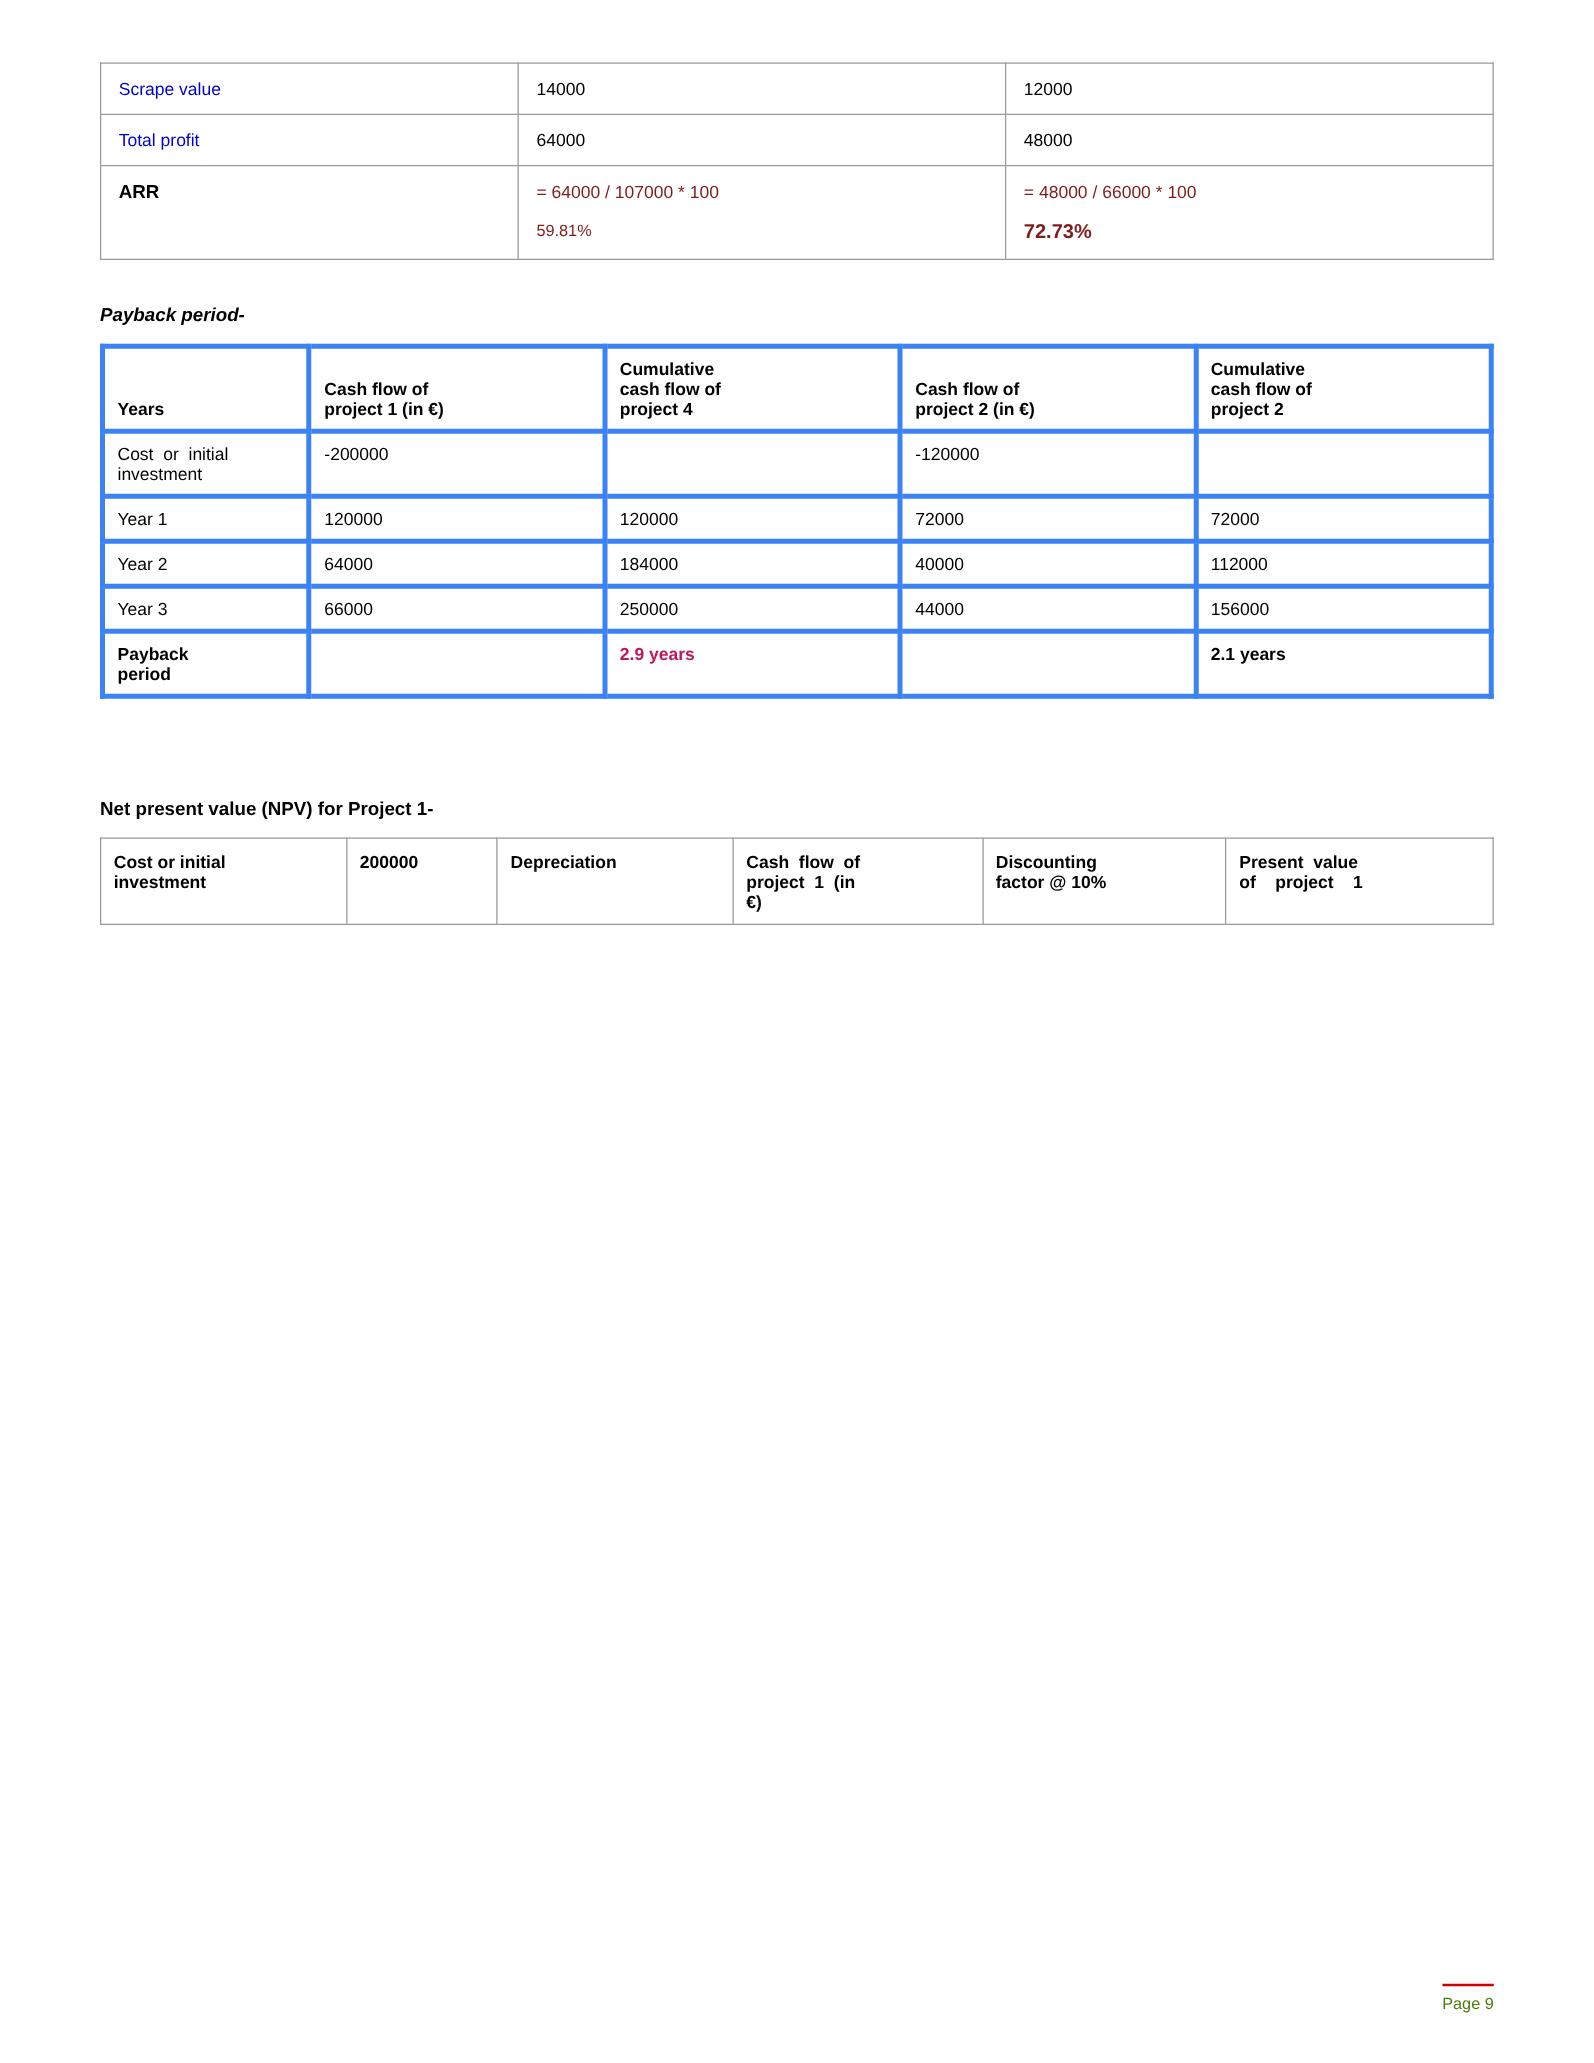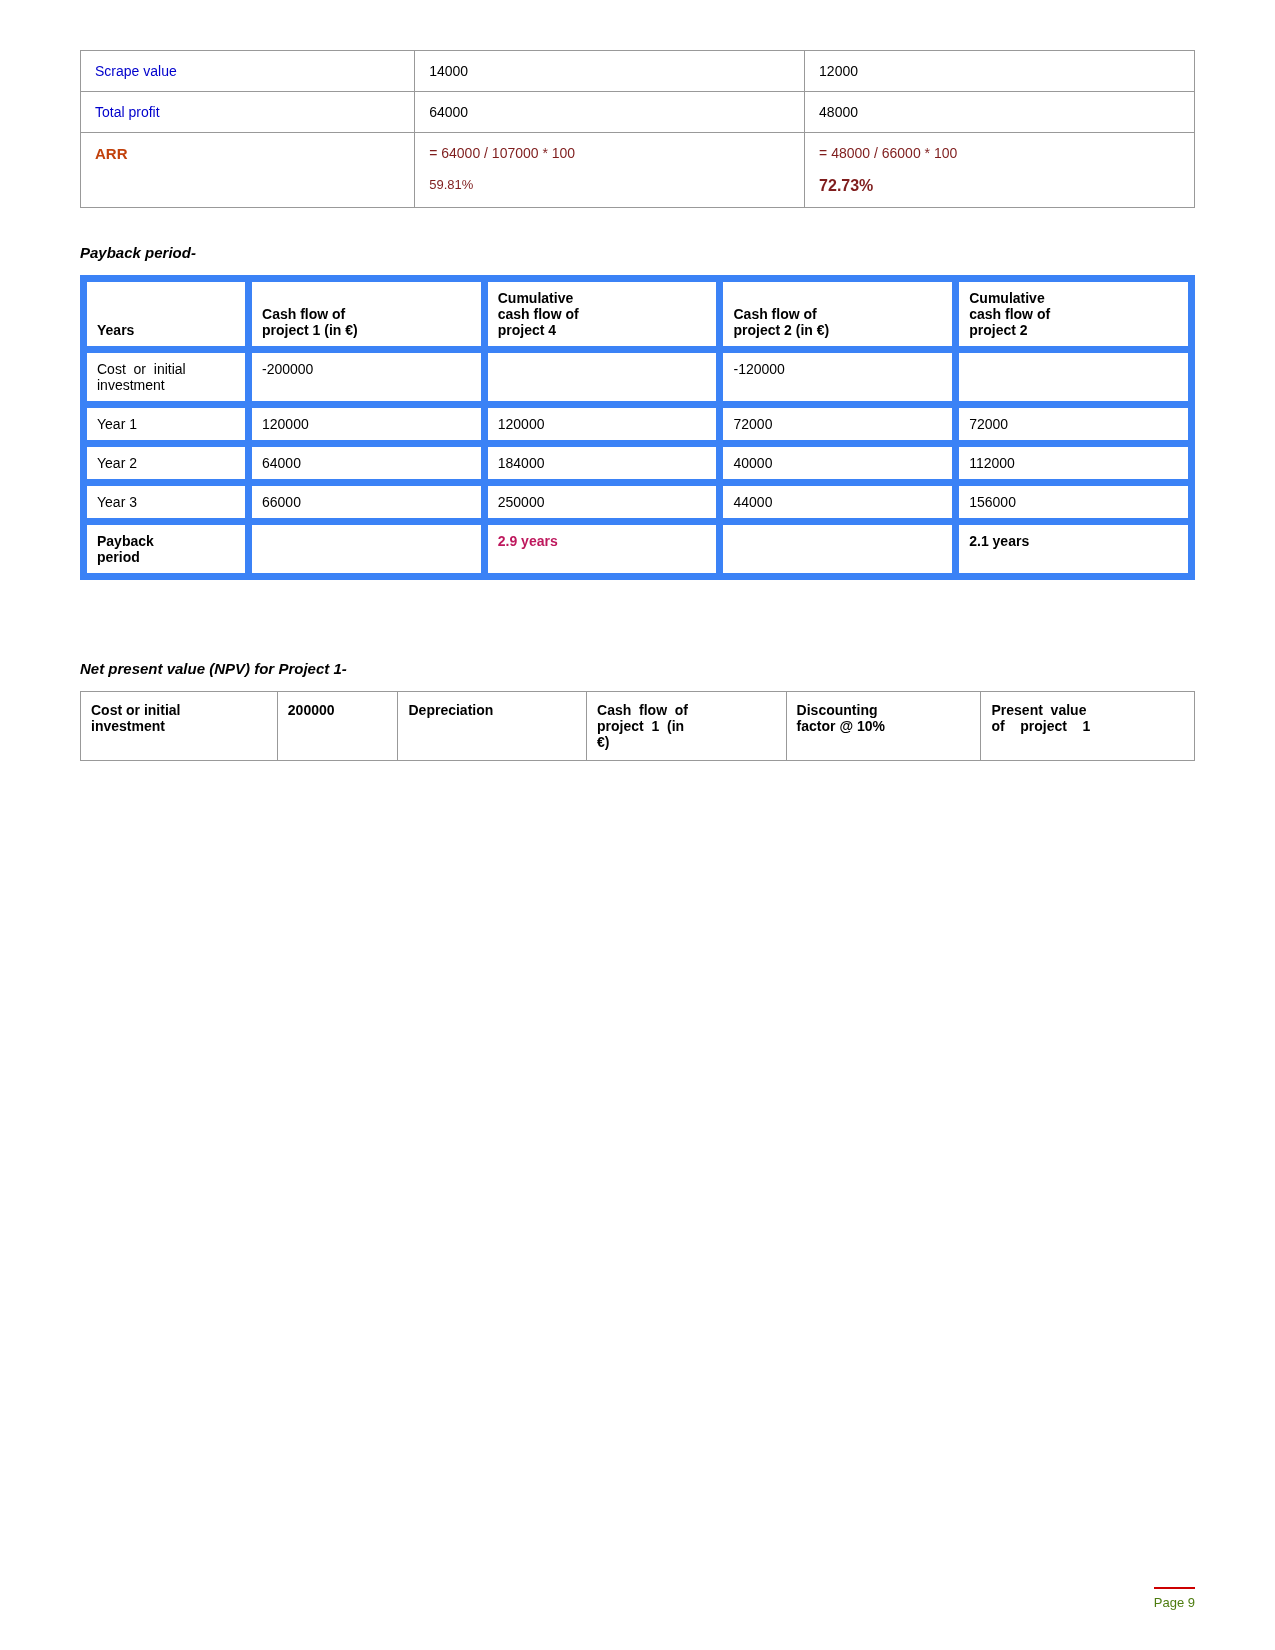--- a/index.html
+++ b/index.html
@@ -51,21 +51,21 @@
       color: #00c;
       width: 30%;
     }
 
     .summary-table .value-cell {
       color: #000;
       width: 35%;
     }
 
     .summary-table .arr-label {
-      color: #c2410c;
+      color: #000000;
       font-weight: bold;
       font-size: 15px;
     }
 
     .summary-table .arr-value {
       color: #7f1d1d;
       font-size: 14px;
     }
 
     
@@ -77,21 +77,21 @@
     }
 
     
     .payback-table {
       width: 100%;
       border-collapse: collapse;
       margin-bottom: 40px;
     }
 
     .payback-table td, .payback-table th {
-      border: 7px solid #3b82f6;
+      border: 4px solid #3b82f6;
       padding: 8px 10px;
       vertical-align: top;
       font-size: 14px;
     }
 
     .payback-table .header-row td {
       font-weight: bold;
       vertical-align: bottom;
     }
 
@@ -119,21 +119,20 @@
       color: #be185d;
       font-weight: bold;
     }
 
     .payback-bold {
       font-weight: bold;
     }
 
     
     .npv-heading {
-      font-style: italic;
       font-weight: bold;
       font-size: 15px;
       margin-bottom: 14px;
       margin-top: 10px;
     }
 
     .npv-table {
       width: 100%;
       border-collapse: collapse;
     }

